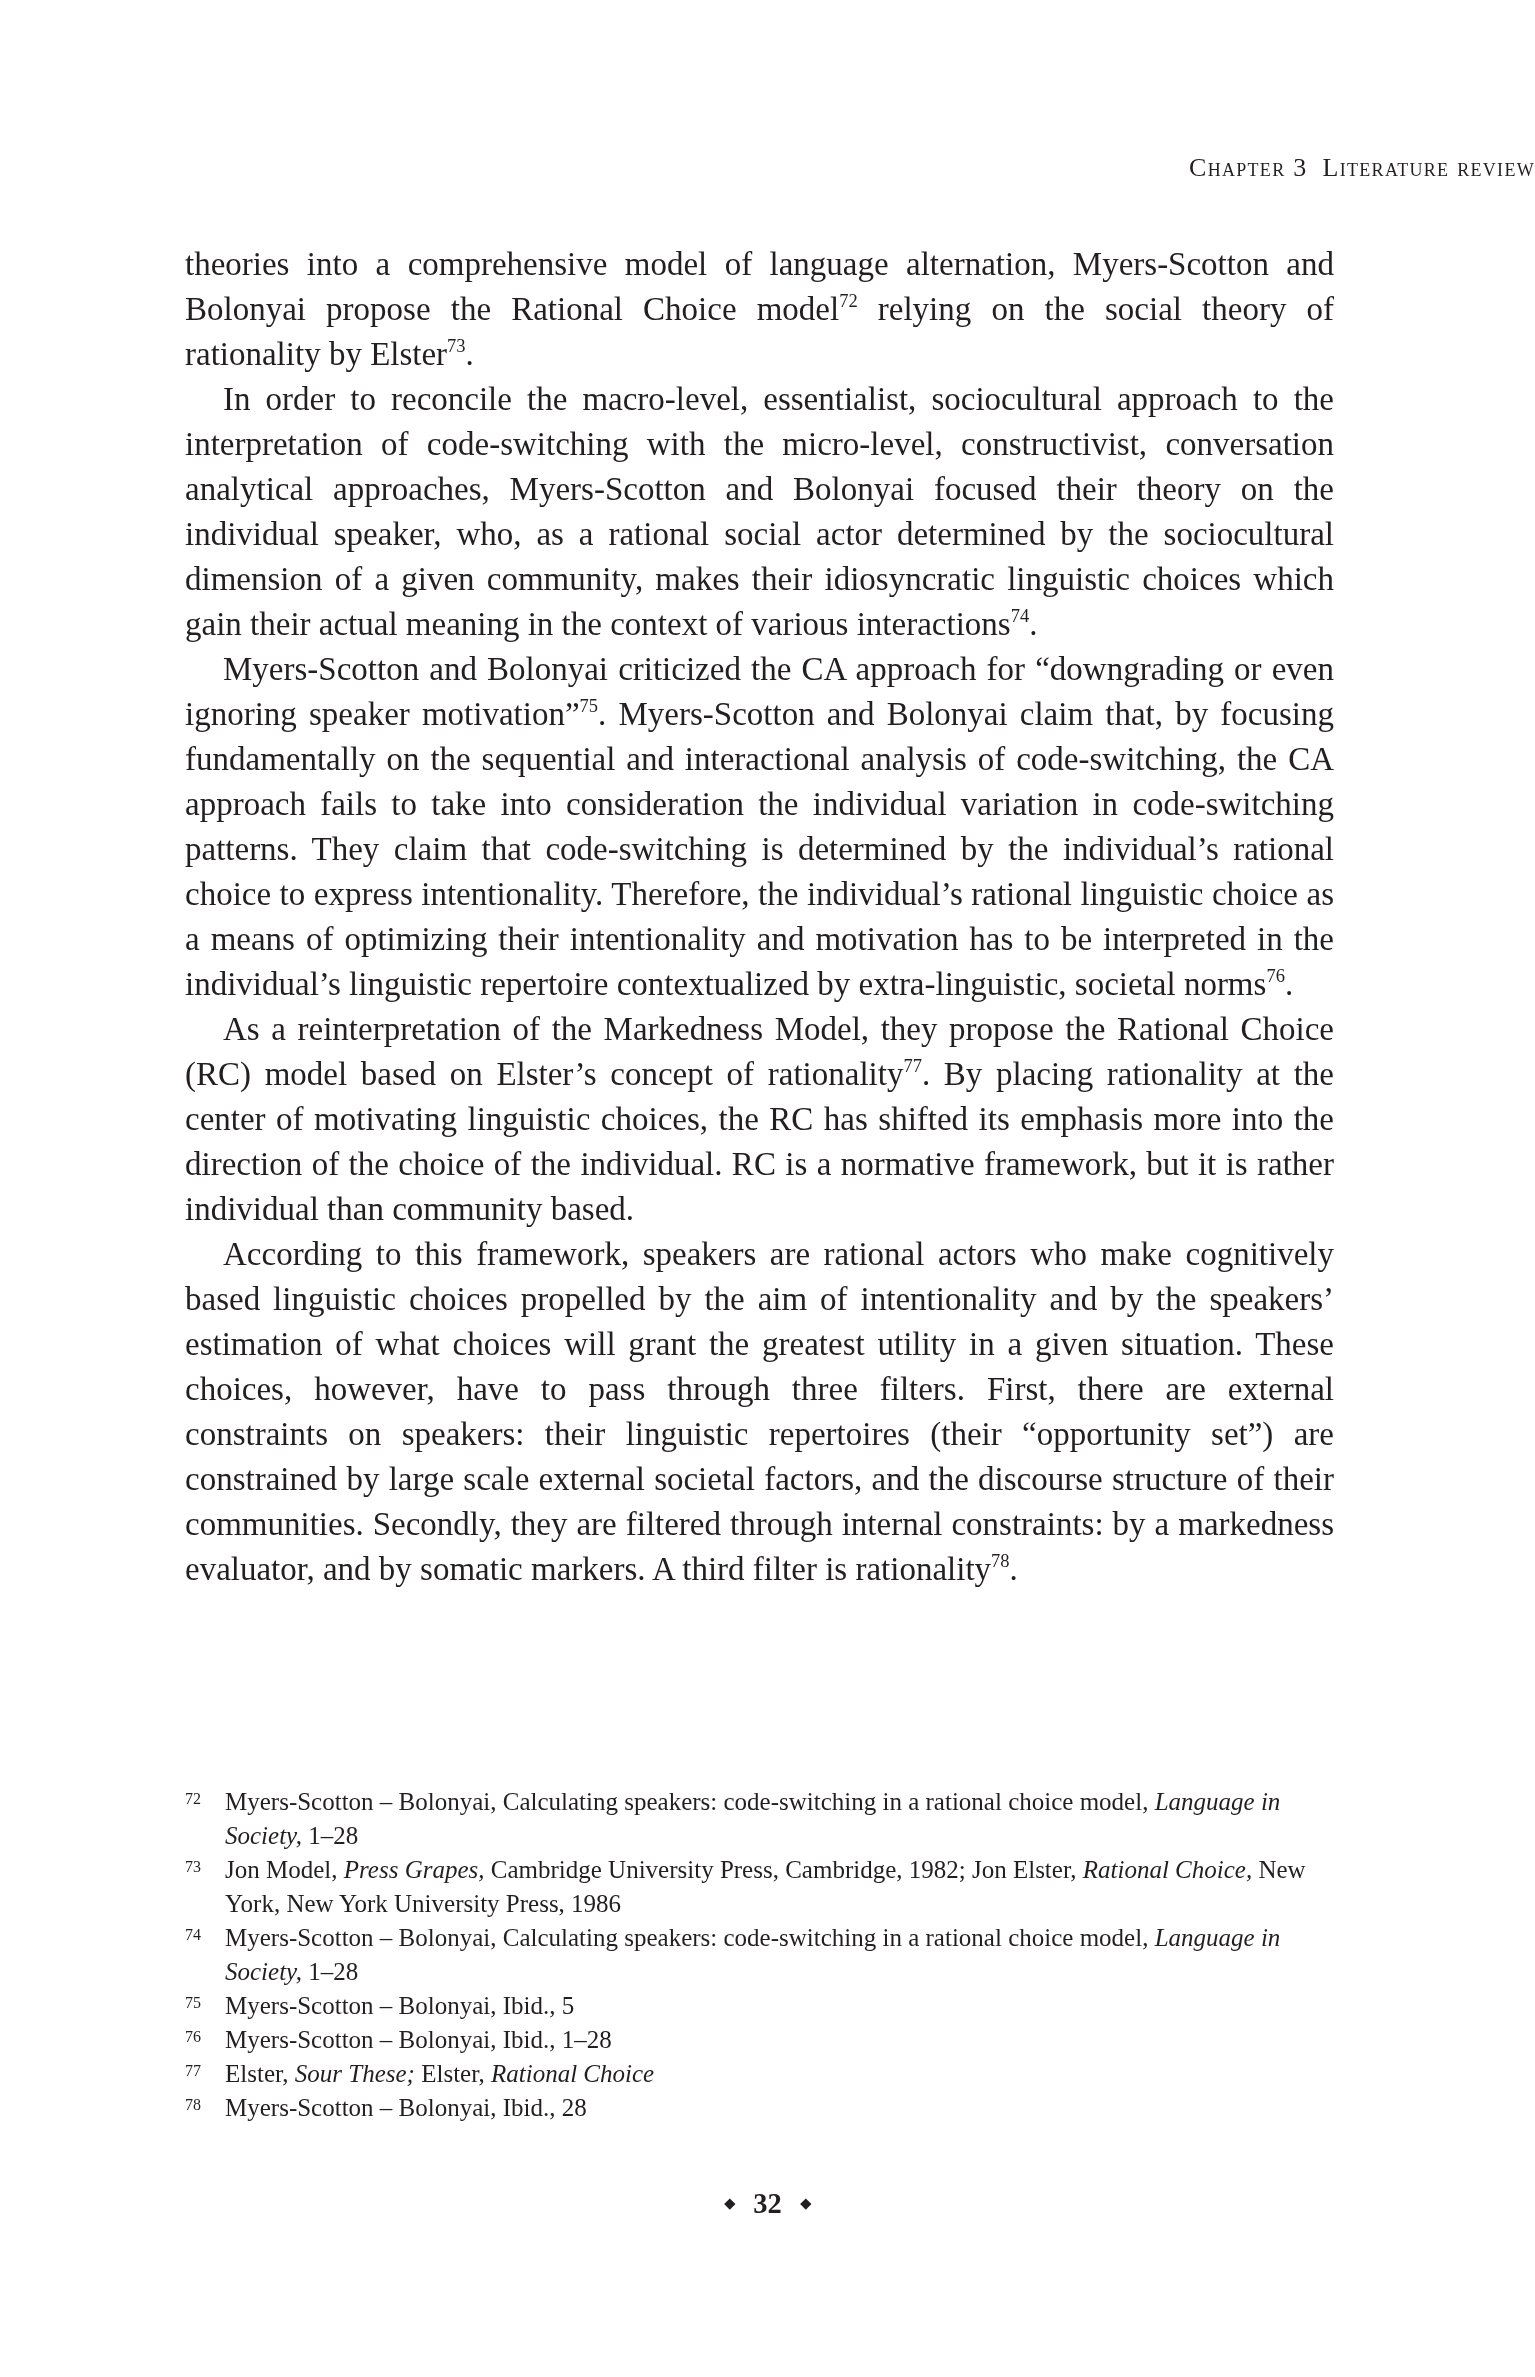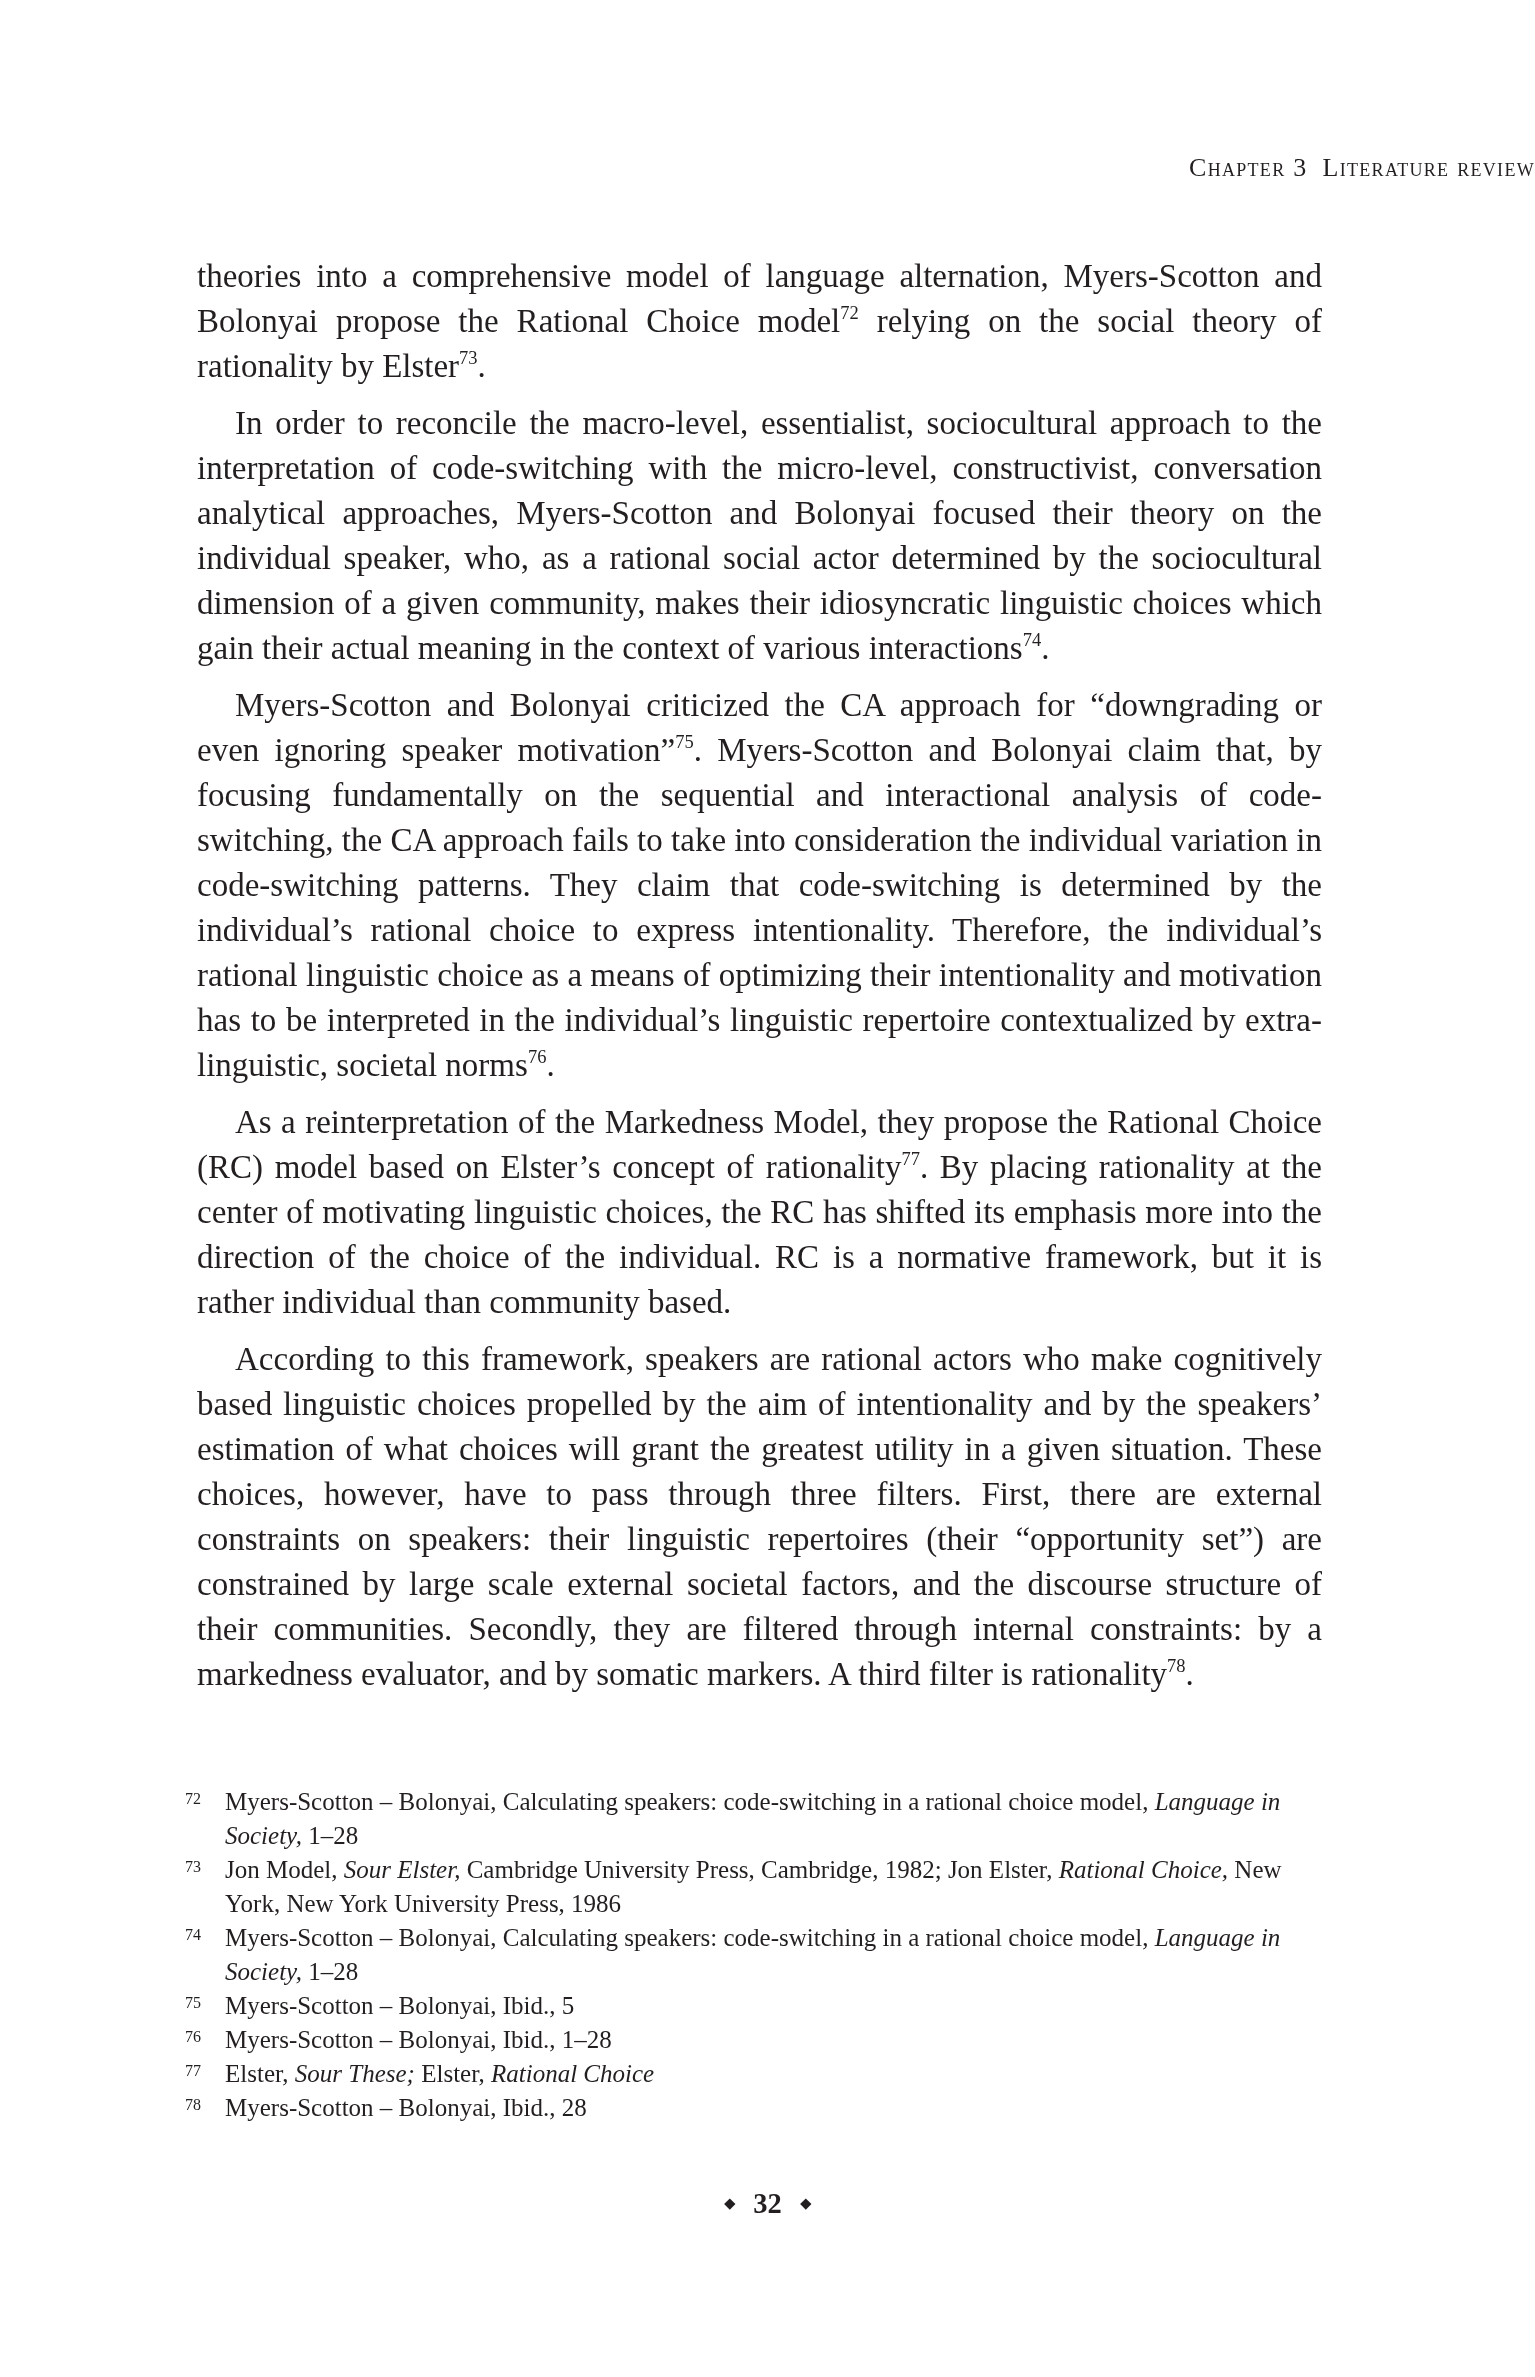--- a/index.html
+++ b/index.html
@@ -3,21 +3,21 @@
 <meta charset="utf-8">
 <style>
   html, body { margin: 0; padding: 0; background: #ffffff; }
   body { width: 1535px; height: 2377px; position: relative; overflow: hidden; color: #231f20;
          font-family: "Liberation Serif", "DejaVu Serif", serif; }
   .header { position: absolute; top: 153px; left: 0; width: 1535px; text-align: right;
             font-size: 26px; font-variant: small-caps; letter-spacing: 1.3px; }
   .header span.gap { display: inline-block; width: 15px; }
   .main { position: absolute; top: 242px; left: 185px; width: 1149px; font-size: 33px; line-height: 45px;
           text-align: justify; }
-  .main p { margin: 12px; text-indent: 38px; }
+  .main p { margin: 0; text-indent: 38px; }
   .main p.first { text-indent: 0; }
   sup { font-size: 18.5px; line-height: 0; vertical-align: 12.6px; }
   .footnotes { position: absolute; top: 1785px; left: 185px; width: 1149px; font-size: 25px; line-height: 34px; }
   .fn { position: relative; padding-left: 40px; margin: 0; }
   .fn .num { position: absolute; left: 0; top: -3.4px; font-size: 16px; }
   .page-num { position: absolute; top: 2188px; left: 0; width: 1535px; text-align: center; font-size: 28.5px; font-weight: bold; }
   .dot { display: inline-block; width: 7.6px; height: 7.6px; background: #231f20; transform: rotate(45deg);
          vertical-align: middle; margin: 0 20px; position: relative; top: -2.5px; }
 </style>
 </head>
@@ -30,21 +30,21 @@
 <div class="main">
   <p class="first"><span>theories into a comprehensive model of language alternation, Myers-Scotton and Bolonyai propose the Rational Choice model</span><sup>72</sup><span> relying on the social theory of rationality by Elster</span><sup>73</sup><span>.</span></p>
   <p><span>In order to reconcile the macro-level, essentialist, sociocultural approach to the interpretation of code-switching with the micro-level, constructivist, conversation analytical approaches, Myers-Scotton and Bolonyai focused their theory on the individual speaker, who, as a rational social actor determined by the sociocultural dimension of a given community, makes their idiosyncratic linguistic choices which gain their actual meaning in the context of various interactions</span><sup>74</sup><span>.</span></p>
   <p><span>Myers-Scotton and Bolonyai criticized the CA approach for “downgrading or even ignoring speaker motivation”</span><sup>75</sup><span>. Myers-Scotton and Bolonyai claim that, by focusing fundamentally on the sequential and interactional analysis of code-switching, the CA approach fails to take into consideration the individual variation in code-switching patterns. They claim that code-switching is determined by the individual’s rational choice to express intentionality. Therefore, the individual’s rational linguistic choice as a means of optimizing their intentionality and motivation has to be interpreted in the individual’s linguistic repertoire contextualized by extra-linguistic, societal norms</span><sup>76</sup><span>.</span></p>
   <p><span>As a reinterpretation of the Markedness Model, they propose the Rational Choice (RC) model based on Elster’s concept of rationality</span><sup>77</sup><span>. By placing rationality at the center of motivating linguistic choices, the RC has shifted its emphasis more into the direction of the choice of the individual. RC is a normative framework, but it is rather individual than community based.</span></p>
   <p><span>According to this framework, speakers are rational actors who make cognitively based linguistic choices propelled by the aim of intentionality and by the speakers’ estimation of what choices will grant the greatest utility in a given situation. These choices, however, have to pass through three filters. First, there are external constraints on speakers: their linguistic repertoires (their “opportunity set”) are constrained by large scale external societal factors, and the discourse structure of their communities. Secondly, they are filtered through internal constraints: by a markedness evaluator, and by somatic markers. A third filter is rationality</span><sup>78</sup><span>.</span></p>
 </div>
 
 <div class="footnotes">
   <p class="fn"><span class="num">72</span><span>Myers-Scotton – Bolonyai, Calculating speakers: code-switching in a rational choice model, </span><i>Language in Society,</i><span> 1–28</span></p>
-  <p class="fn"><span class="num">73</span><span>Jon Model, </span><i>Sour Elster,</i><span> Cambridge University Press, Cambridge, 1982; Jon Elster, </span><i>Rational Choice,</i><span> New York, New York University Press, 1986</span></p>
+  <p class="fn"><span class="num">73</span><span>Jon Model, </span><i>Press Grapes,</i><span> Cambridge University Press, Cambridge, 1982; Jon Elster, </span><i>Rational Choice,</i><span> New York, New York University Press, 1986</span></p>
   <p class="fn"><span class="num">74</span><span>Myers-Scotton – Bolonyai, Calculating speakers: code-switching in a rational choice model, </span><i>Language in Society,</i><span> 1–28</span></p>
   <p class="fn"><span class="num">75</span><span>Myers-Scotton – Bolonyai, Ibid., 5</span></p>
   <p class="fn"><span class="num">76</span><span>Myers-Scotton – Bolonyai, Ibid., 1–28</span></p>
   <p class="fn"><span class="num">77</span><span>Elster, </span><i>Sour These;</i><span> Elster, </span><i>Rational Choice</i></p>
   <p class="fn"><span class="num">78</span><span>Myers-Scotton – Bolonyai, Ibid., 28</span></p>
 </div>
 
 <div class="page-num">
   <span class="dot"></span><span>32</span><span class="dot"></span>
 </div>

